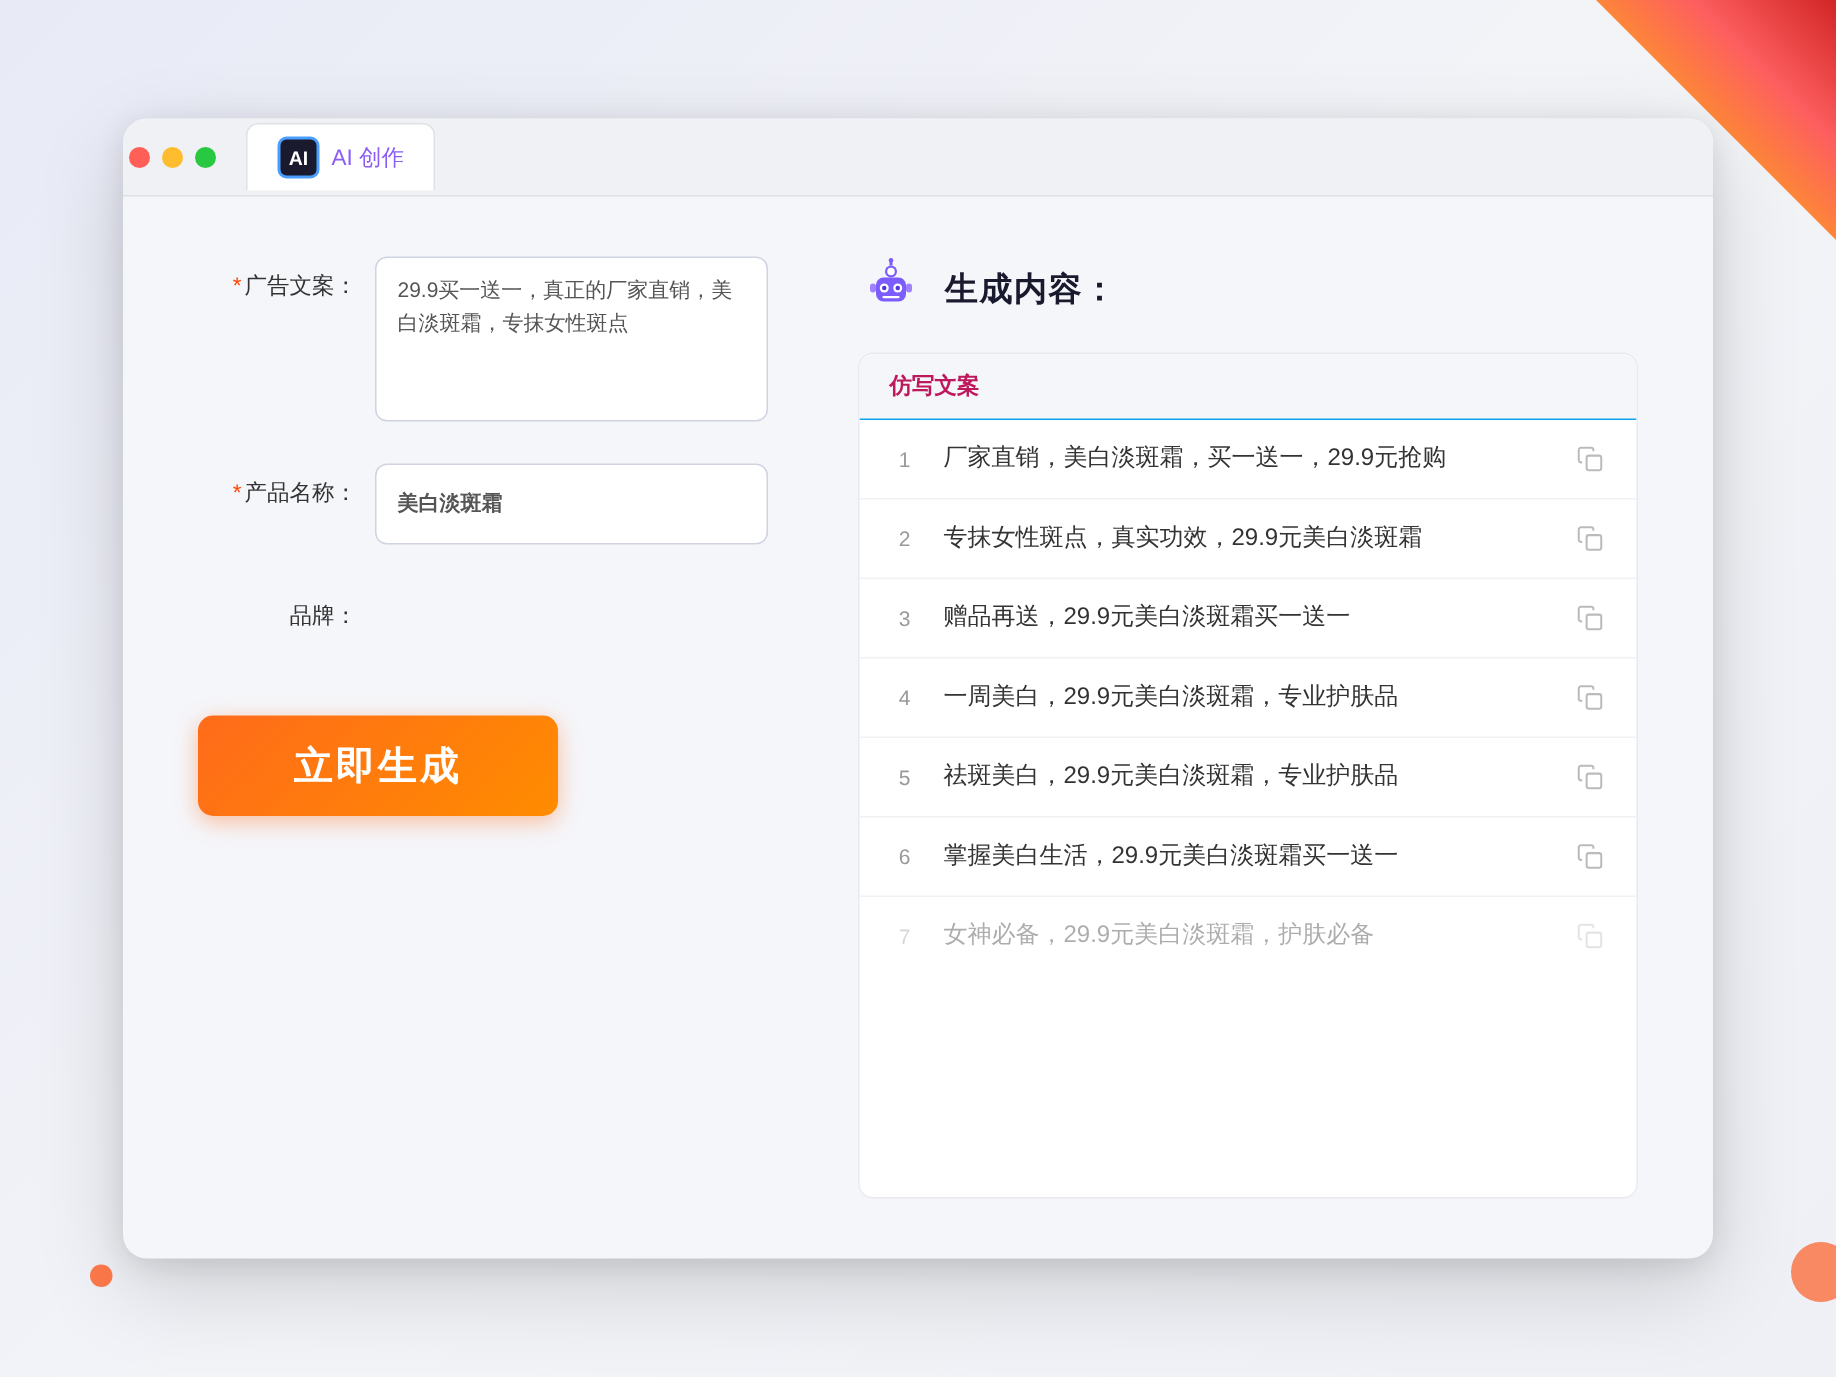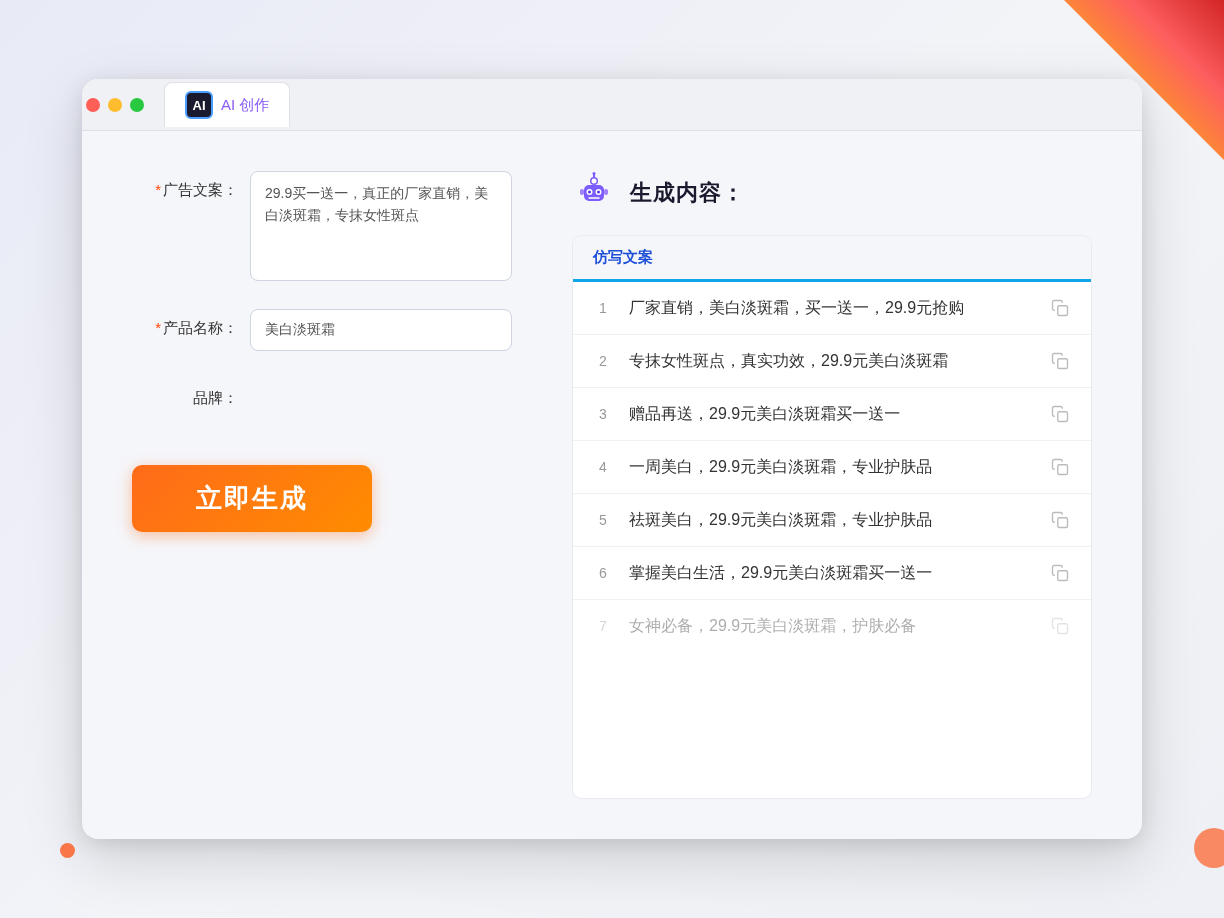--- a/index.html
+++ b/index.html
@@ -162,21 +162,22 @@
       font-family: inherit;
       resize: none;
       line-height: 1.6;
     }
 
     .textarea-input {
       height: 110px;
     }
 
     .single-input {
-      height: 42px;
+      height: 54px;
+      font-weight: bold;
     }
 
     .generate-btn {
       margin-top: 29px;
       background: linear-gradient(135deg, #ff6b1a, #ff8c00);
       color: white;
       border: none;
       border-radius: 10px;
       padding: 16px 64px;
       font-size: 26px;
@@ -223,22 +224,22 @@
       border-radius: 10px;
       overflow: hidden;
       border: 1px solid #e8eaf0;
     }
 
     .table-header {
       background: #f5f6fa;
       padding: 12px 20px;
       font-size: 15px;
       font-weight: 600;
-      color: #1d4ed8;
-      border-bottom: 3px solid #0ea5e9;
+      color: #be185d;
+      border-bottom: 1px solid #0ea5e9;
     }
 
     .table-row {
       display: flex;
       align-items: center;
       padding: 14px 20px;
       border-bottom: 1px solid #f0f1f5;
       gap: 16px;
     }
 

